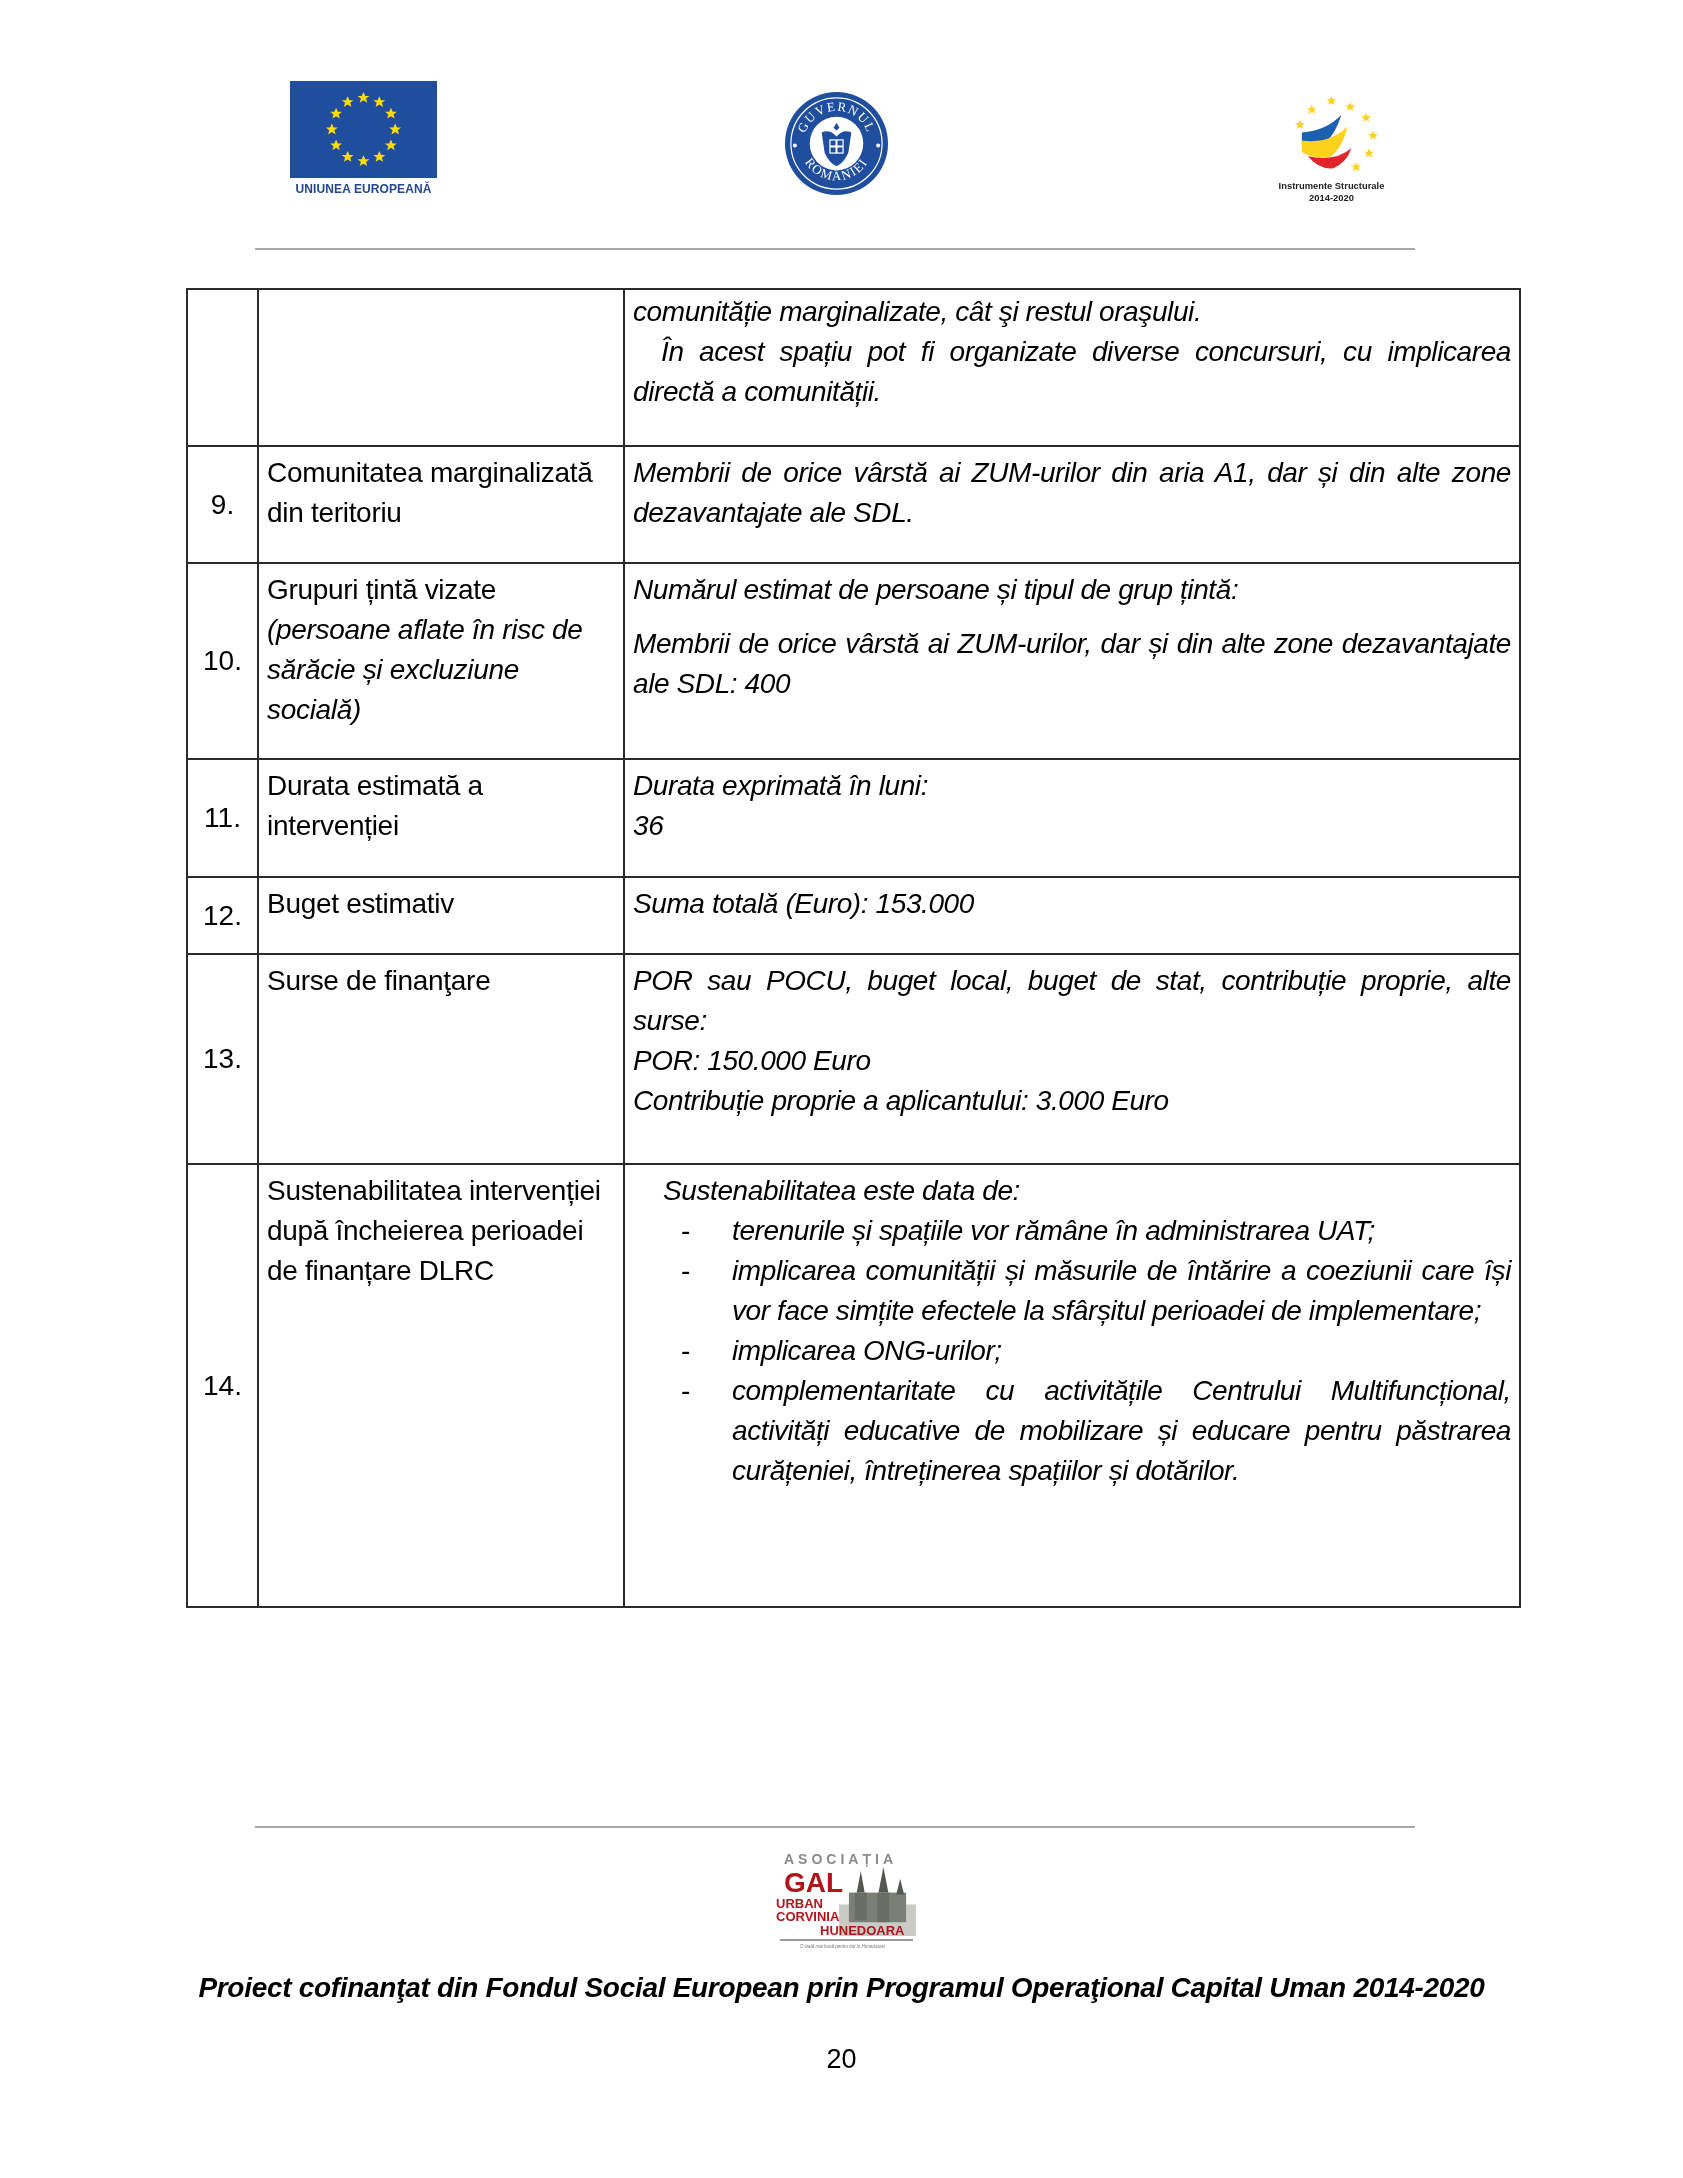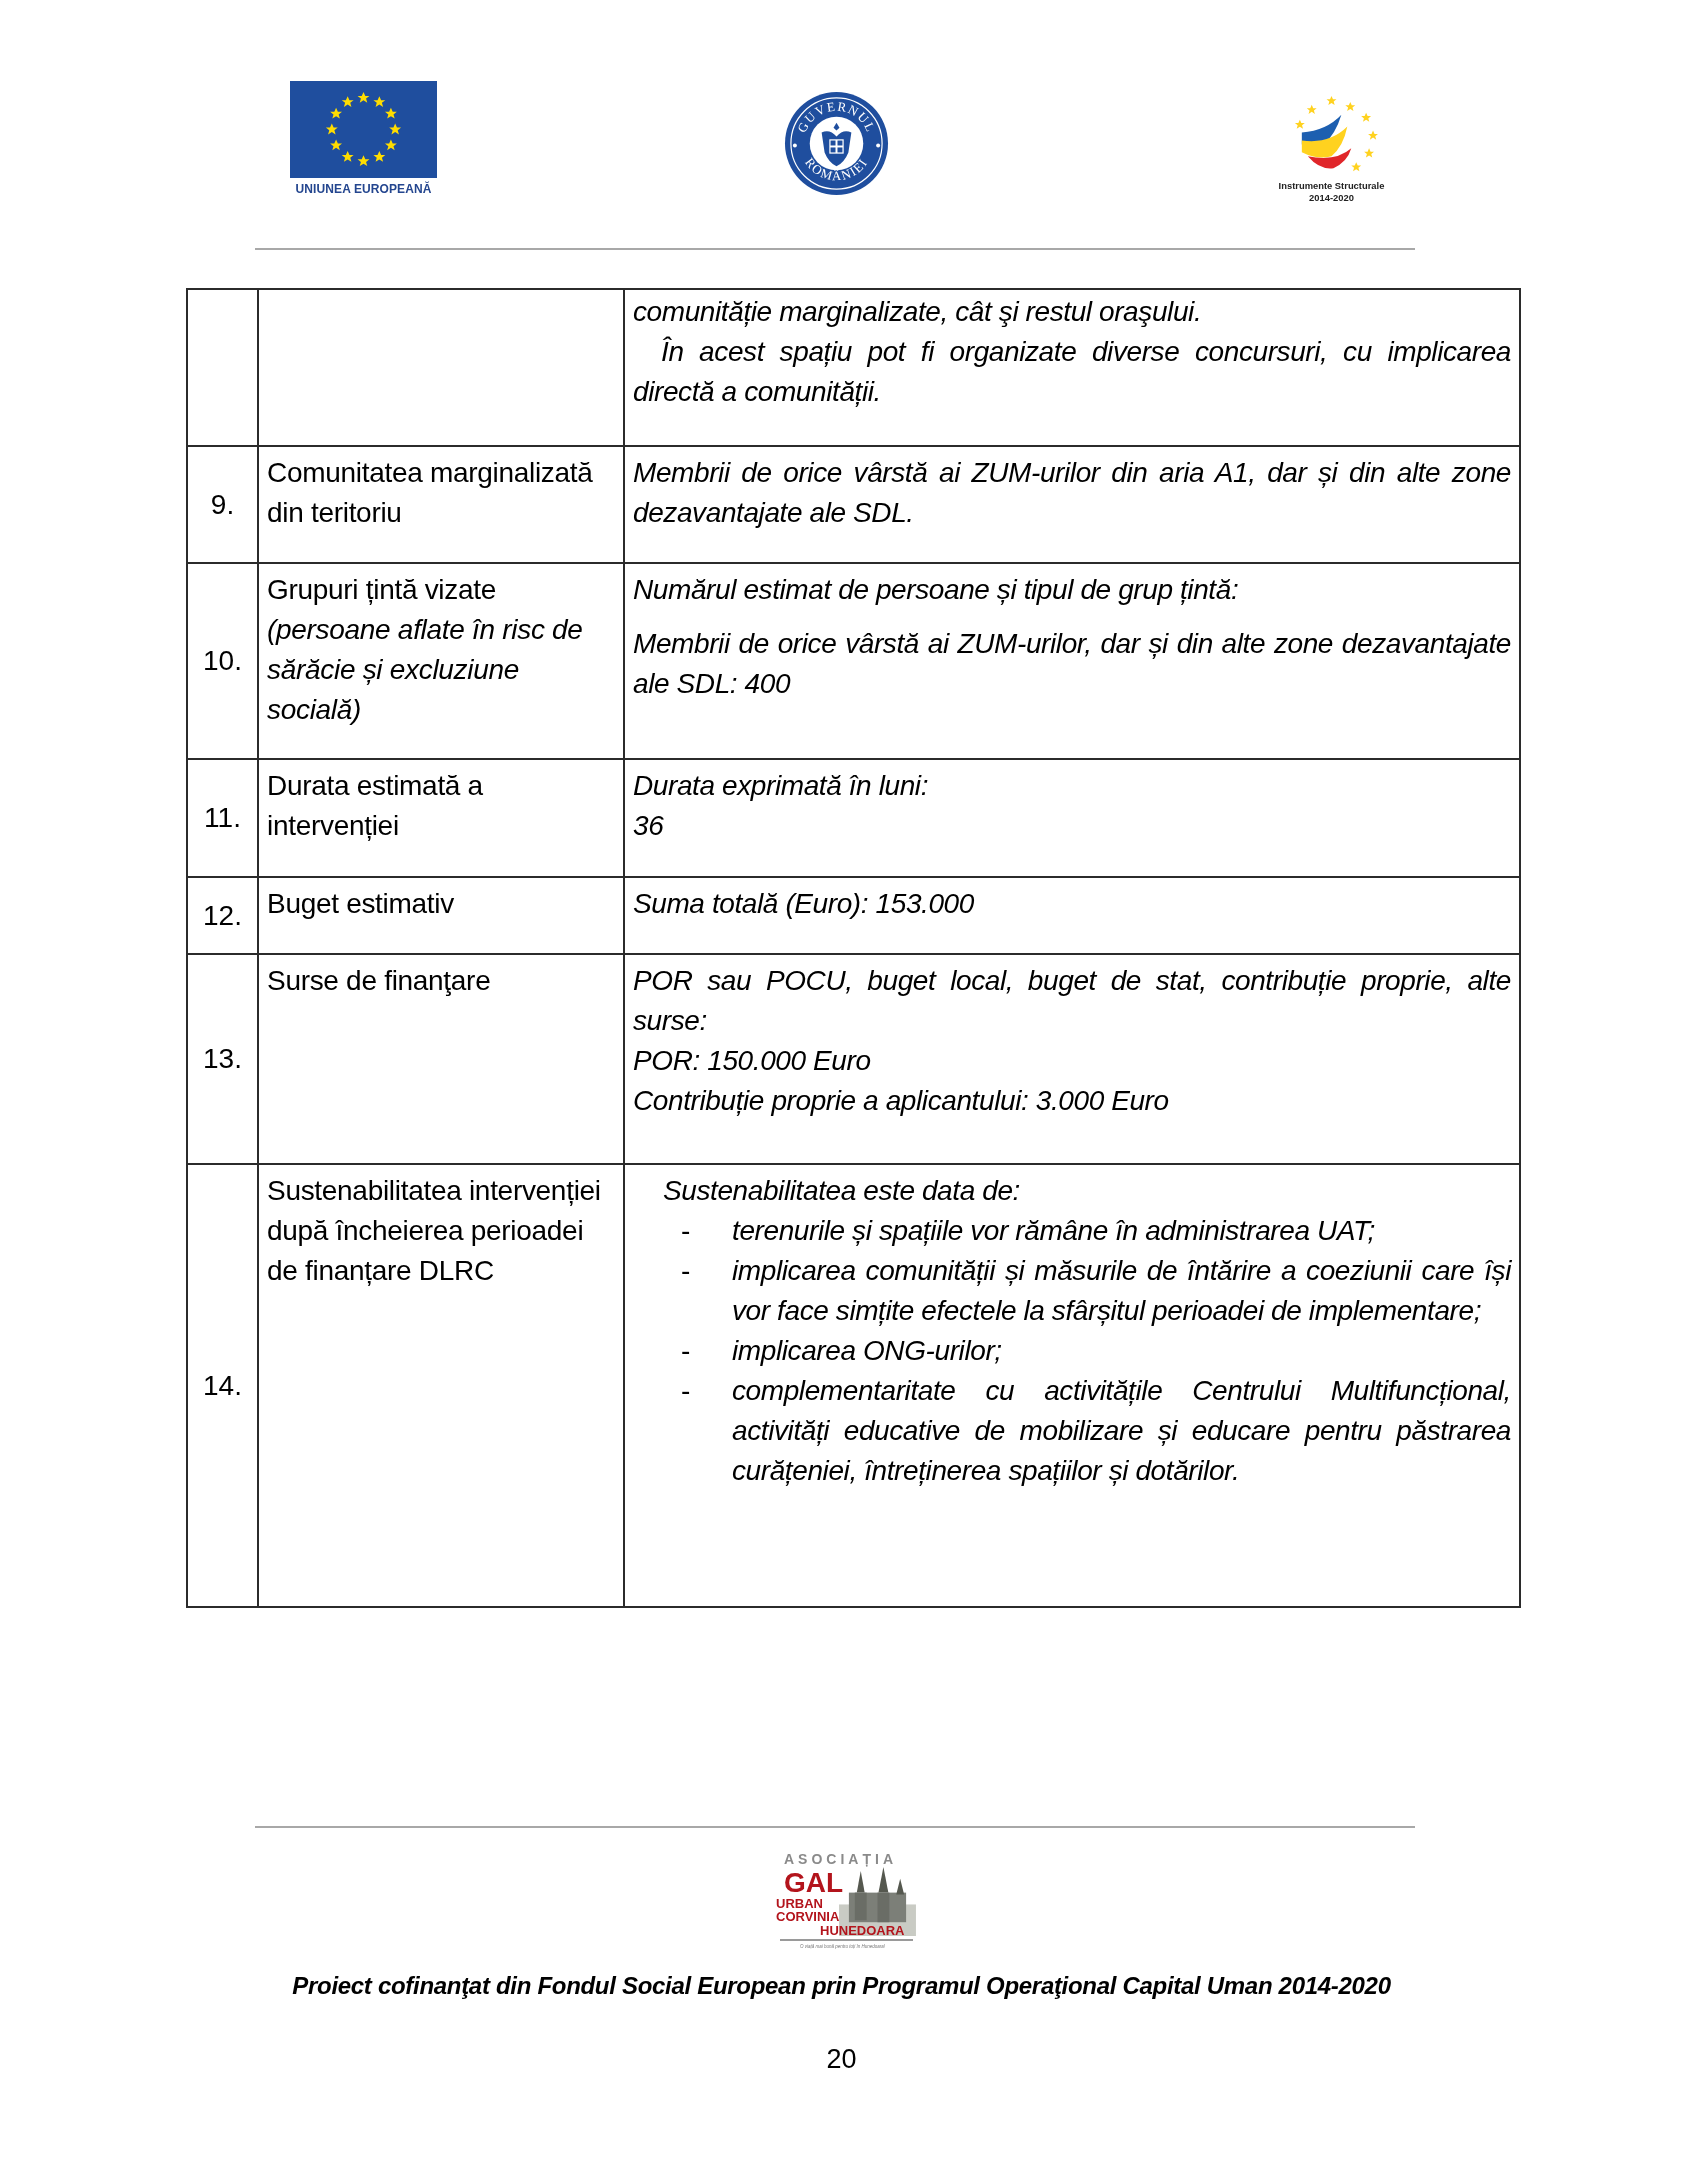--- a/index.html
+++ b/index.html
@@ -36,21 +36,21 @@
   .val ul li .dash { position:absolute; left:48px; top:0; font-style:normal; }
   .sust-head { padding-left:30px; }
 
   
   .gal-logo { left:760px; top:1849px; width:158px; height:99px; }
   .gal-asoc { position:absolute; left:24px; top:2px; font-weight:bold; font-size:14px; color:#8a8a8a; letter-spacing:4px; }
   .gal-line { position:absolute; font-weight:bold; color:#b3141c; line-height:1; white-space:nowrap; }
   .gal-rule { position:absolute; left:20px; top:90px; width:133px; height:2px; background:#9a9a9a; }
   .gal-slogan { position:absolute; left:40px; top:95px; font-size:4.5px; color:#777; font-style:italic; white-space:nowrap; }
 
-  .footer-text { position:absolute; left:0; width:1683px; top:1972px; text-align:center; font-family:"Liberation Sans", sans-serif; font-weight:bold; font-style:italic; font-size:24px; letter-spacing:-0.3px; }
+  .footer-text { position:absolute; left:0; width:1683px; top:1972px; text-align:center; font-family:"Liberation Sans", sans-serif; font-weight:bold; font-style:italic; font-size:28px; letter-spacing:-0.3px; }
   .page-num { position:absolute; left:0; width:1683px; top:2044px; text-align:center; font-family:"Liberation Sans", sans-serif; font-size:27px; }
 </style>
 </head>
 <body>
 
 <div class="logo eu-logo">
   <div class="eu-flag">
     <svg width="147" height="97" viewBox="0 0 148 98">
       <g fill="#ffdd00">
 

